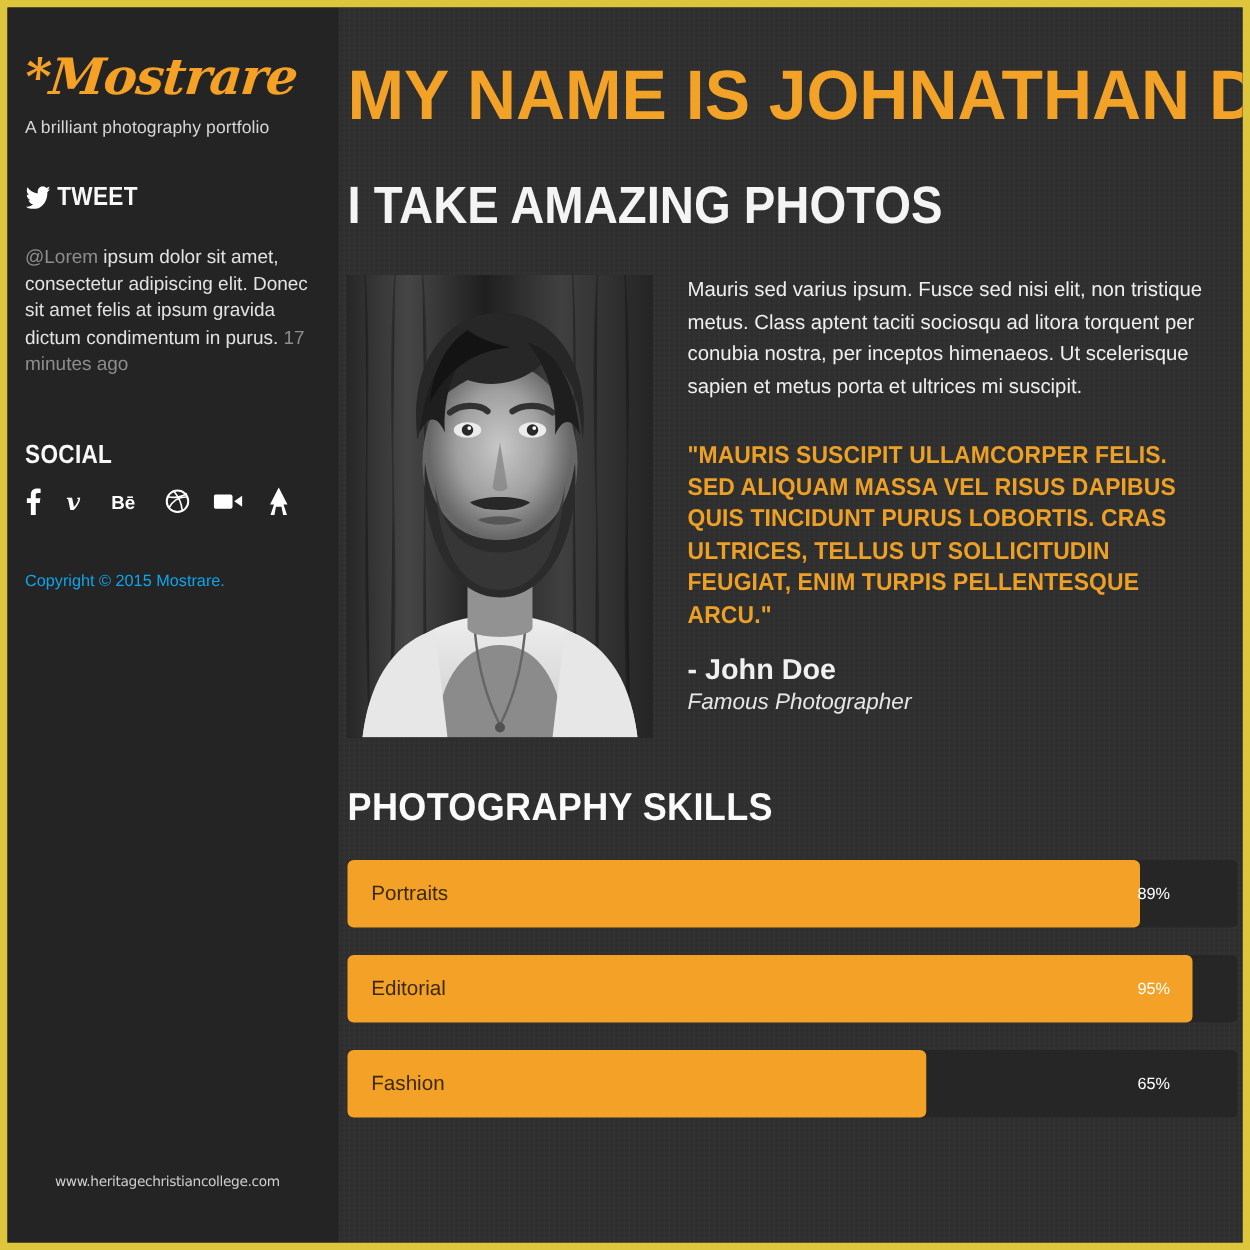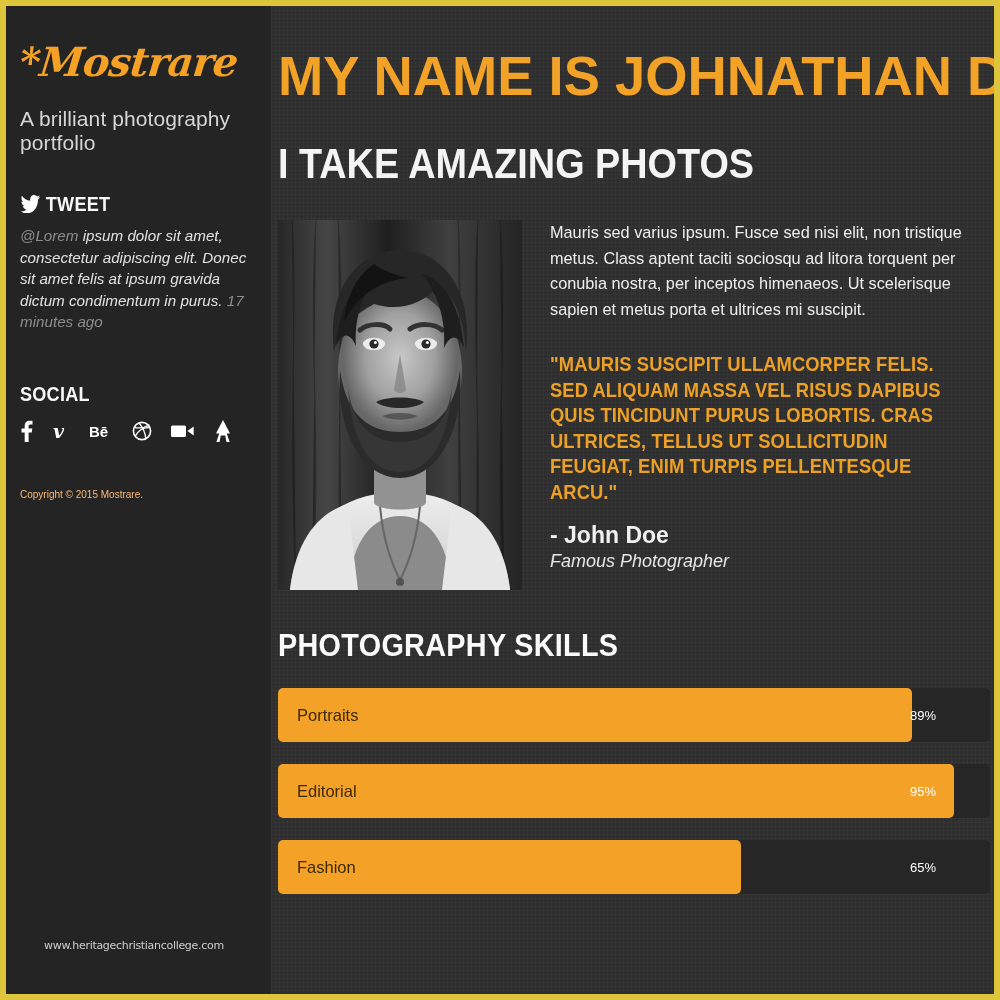--- a/index.html
+++ b/index.html
@@ -31,22 +31,22 @@
     font-style:italic;
     font-weight:bold;
     font-size:40px;
     line-height:1;
     color:#f5a125;
     letter-spacing:-1px;
     transform:skewX(-6deg);
     white-space:nowrap;
   }
   .tagline{
-    margin-top:25px;
-    font-size:21px;
+    margin-top:11px;
+    font-size:14px;
     color:#d6d6d6;
     letter-spacing:0.1px;
   }
   .nav{margin-top:35px;}
   .nav-item{
     font-family:"Liberation Sans Narrow","Liberation Sans",sans-serif;
     font-weight:bold;
     font-size:21px;
     line-height:25px;
     letter-spacing:0.2px;
@@ -66,38 +66,37 @@
     letter-spacing:0.3px;
     color:#f7f7f7;
     text-transform:uppercase;
     transform:scaleX(0.86);
     transform-origin:left center;
     display:flex;align-items:center;gap:6px;
     white-space:nowrap;
   }
   .tweet-block{margin-top:37px;}
   .tweet-body{
-    margin-top:9px;
+    margin-top:25px;
     font-size:15.2px;
     line-height:21.5px;
     color:#e2e2e2;
-    font-style:italic;
   }
   .tweet-handle{color:#8d8d8d;}
   .tweet-time{color:#8d8d8d;}
   .social-block{margin-top:49px;}
   .social-row{
     margin-top:14px;
     display:flex;align-items:center;gap:19px;
     color:#ffffff;
   }
   .social-row .s-icon{cursor:pointer;display:flex;align-items:center;justify-content:center;height:22px;}
   .copyright{
     margin-top:42px;
-    font-size:10px;line-height:22px;color:#fdba74;
+    font-size:13px;line-height:22px;color:#0ea5e9;
   }
   .watermark{
     position:absolute;left:38px;bottom:42px;
     font-size:11px;color:#cfcfcf;letter-spacing:-0.3px;
     font-family:"DejaVu Sans", sans-serif;
     white-space:nowrap;
   }
   
   #main{
     flex:1;

